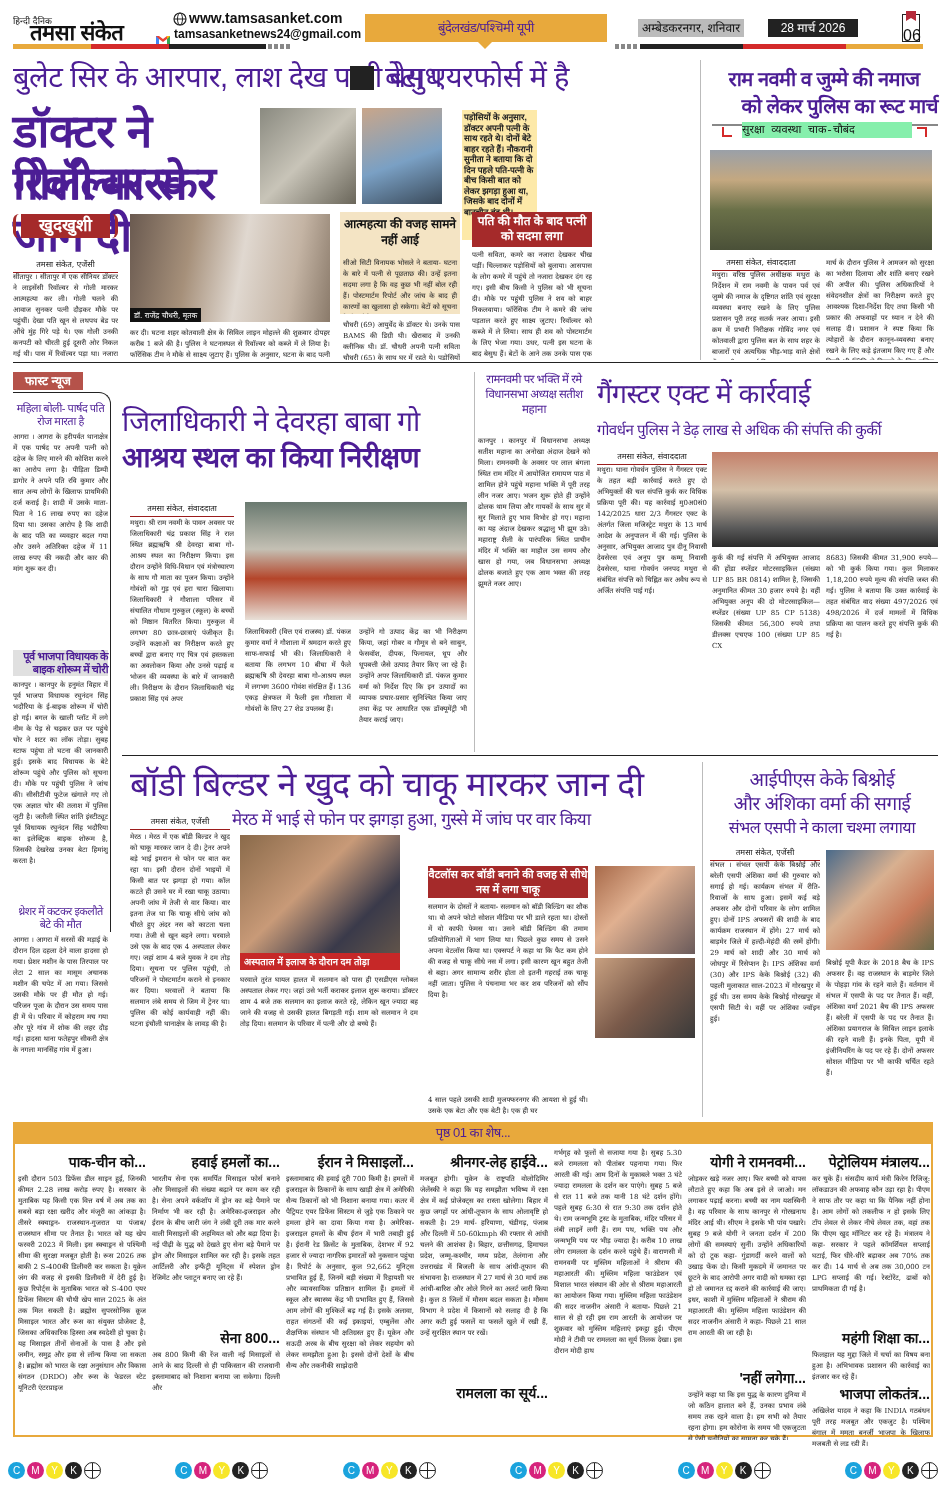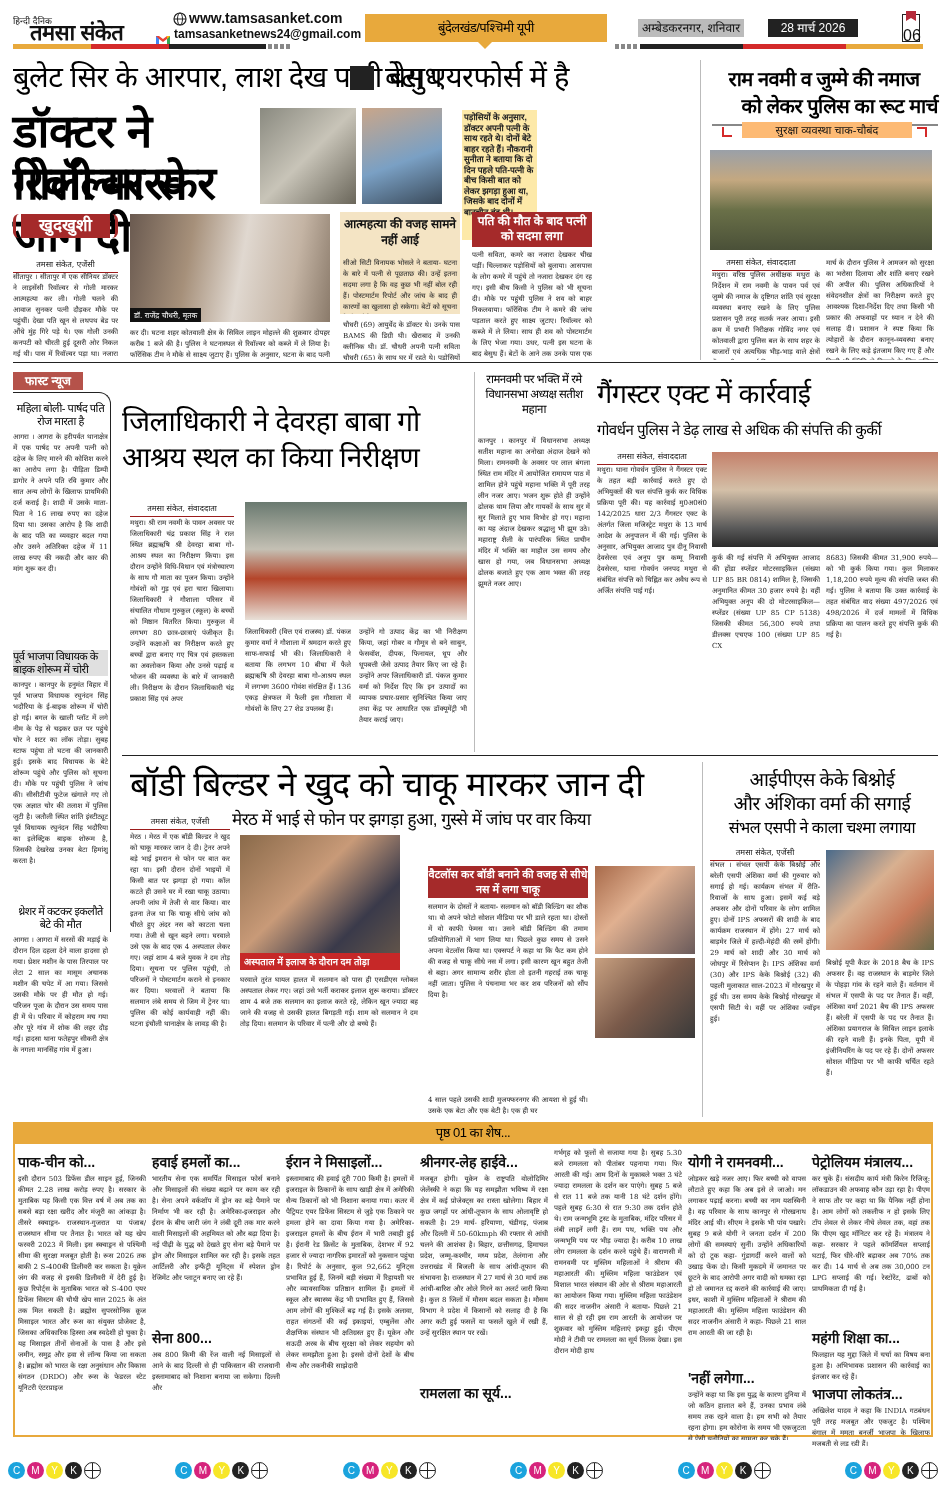--- a/index.html
+++ b/index.html
@@ -1,28 +1,28 @@
 <!DOCTYPE html>
 <html><head>
 <meta charset="utf-8">
 <style>
 *{box-sizing:border-box;margin:0;padding:0}
 body{width:945px;height:1488px;background:#fff;font-family:"DejaVu Sans",sans-serif;color:#111;position:relative;overflow:hidden}
 .abs{position:absolute}
 .cond{font-family:"Liberation Sans",sans-serif}
 .txt{font-size:7px;line-height:11px;color:#222;text-align:justify;overflow:hidden;font-family:"DejaVu Serif",serif}
-.hl{font-family:"Liberation Sans",sans-serif;font-weight:bold;color:#000000;letter-spacing:-0.5px}
+.hl{font-family:"Liberation Sans",sans-serif;font-weight:bold;color:#4c1d95;letter-spacing:-0.5px}
 .byline{font-size:8px;text-align:center;border-bottom:1.5px solid #9c1c1c;padding-bottom:3px;font-family:"DejaVu Serif",serif}
 .photo{background:linear-gradient(135deg,#7a6a5a,#b8a890 40%,#5a4a3a);overflow:hidden}
 .redbox{background:#a52a2a;color:#fff;text-align:center;font-weight:bold;font-family:"Liberation Sans",sans-serif}
 .tanbox{background:#f4e4c4;text-align:center;font-weight:bold;font-family:"Liberation Sans",sans-serif}
 .vline{background:#222;width:1px}
 .cmyk{display:flex;gap:2px;align-items:center}
 .cmyk span{width:17px;height:17px;border-radius:50%;color:#fff;font-size:10px;display:flex;align-items:center;justify-content:center;font-family:"Liberation Sans",sans-serif}
-.sub-h{font-family:"Liberation Sans",sans-serif;font-weight:bold;font-size:14px;text-align:left;margin:4px 0 3px}
+.sub-h{font-family:"Liberation Sans",sans-serif;font-weight:bold;font-size:14px;text-align:right;margin:4px 0 3px}
 </style>
 </head>
 <body>
 
 <div class="abs" style="left:0;top:0;width:945px;height:48px;">
   <div class="abs" style="left:13px;top:14px;font-size:9px;font-family:'DejaVu Serif',serif">हिन्दी दैनिक</div>
   <div class="abs hl" style="left:30px;top:22px;font-size:22px;line-height:22px;color:#111">तमसा संकेत</div>
   <div class="abs" style="left:155px;top:32px;width:16px;height:12px">
     <svg width="16" height="12" viewBox="0 0 16 12">
         <path d="M1 1 L1 11 L4 11 L4 4 L8 7 L12 4 L12 11 L15 11 L15 1 L12 1 L8 4 L4 1 Z" fill="#ea4335"></path>
@@ -88,39 +88,39 @@
 
 <div class="abs redbox" style="left:472px;top:212px;width:120px;height:35px;padding-top:2px;font-size:12px;line-height:15px">पति की मौत के बाद पत्नी को सदमा लगा</div>
 <div class="abs txt" style="left:472px;top:250px;width:120px;height:110px">पत्नी सविता, कमरे का नजारा देखकर चीख पड़ीं। चिल्लाकर पड़ोसियों को बुलाया। आसपास के लोग कमरे में पहुंचे तो नजारा देखकर दंग रह गए। इसी बीच किसी ने पुलिस को भी सूचना दी। मौके पर पहुंची पुलिस ने शव को बाहर निकलवाया। फॉरेंसिक टीम ने कमरे की जांच पड़ताल करते हुए साक्ष्य जुटाए। रिवॉल्वर को कब्जे में ले लिया। साथ ही शव को पोस्टमार्टम के लिए भेजा गया। उधर, पत्नी इस घटना के बाद बेसुध हैं। बेटों के आने तक उनके पास एक महिला सिपाही को तैनात किया गया है।</div>
 
 <div class="vline abs" style="left:700px;top:60px;height:300px;background:#bbb"></div>
 <div class="abs hl" style="left:710px;top:66px;width:228px;text-align:center;font-size:20px;line-height:27px">राम नवमी व जुम्मे की नमाज</div>
 <div class="abs hl" style="left:710px;top:93px;width:228px;text-align:right;font-size:20px;line-height:27px">को लेकर पुलिस का रूट मार्च</div>
 <div class="abs" style="left:712px;top:124px;width:226px;height:16px;border-top:2px solid #888"></div>
 <div class="abs" style="left:722px;top:127px;width:10px;height:10px;border-left:2px solid #d42a2a;border-bottom:2px solid #d42a2a"></div>
 <div class="abs" style="left:917px;top:127px;width:10px;height:10px;border-right:2px solid #d42a2a;border-top:2px solid #d42a2a"></div>
-<div class="abs" style="left:742px;top:122px;width:170px;text-align:center;background:#fdba74;font-size:11px;line-height:16px;font-family:Liberation Sans, sans-serif">सुरक्षा व्यवस्था चाक-चौबंद</div>
+<div class="abs" style="left:742px;top:122px;width:170px;text-align:left;background:#86efac;font-size:11px;line-height:16px;font-family:Liberation Mono, monospace">सुरक्षा व्यवस्था चाक-चौबंद</div>
 <div class="abs photo" style="left:710px;top:150px;width:222px;height:100px;background:linear-gradient(180deg,#9aa0a8 0%,#c4a880 30%,#6a7048 60%,#4a5038)"></div>
 <div class="abs byline" style="left:712px;top:256px;width:98px">तमसा संकेत, संवाददाता</div>
 <div class="abs txt" style="left:712px;top:270px;width:108px;height:90px">मथुरा। वरिष्ठ पुलिस अधीक्षक मथुरा के निर्देशन में राम नवमी के पावन पर्व एवं जुम्मे की नमाज के दृष्टिगत शांति एवं सुरक्षा व्यवस्था बनाए रखने के लिए पुलिस प्रशासन पूरी तरह सतर्क नजर आया। इसी क्रम में प्रभारी निरीक्षक गोविंद नगर एवं कोतवाली द्वारा पुलिस बल के साथ शहर के बाजारों एवं अत्यधिक भीड़-भाड़ वाले क्षेत्रों में प्रभावी रूट मार्च किया गया। रूट</div>
 <div class="abs txt" style="left:826px;top:258px;width:108px;height:102px">मार्च के दौरान पुलिस ने आमजन को सुरक्षा का भरोसा दिलाया और शांति बनाए रखने की अपील की। पुलिस अधिकारियों ने संवेदनशील क्षेत्रों का निरीक्षण करते हुए आवश्यक दिशा-निर्देश दिए तथा किसी भी प्रकार की अफवाहों पर ध्यान न देने की सलाह दी। प्रशासन ने स्पष्ट किया कि त्योहारों के दौरान कानून-व्यवस्था बनाए रखने के लिए कड़े इंतजाम किए गए हैं और किसी भी स्थिति से निपटने के लिए पुलिस पूरी तरह तैयार है।</div>
 
 <div class="abs" style="left:13px;top:362px;width:925px;height:1px;background:#222"></div>
 
 <div class="abs" style="left:13px;top:372px;width:70px;height:18px;background:#b5524a;color:#fff;font-size:12px;line-height:18px;text-align:center;font-weight:bold;font-family:'Liberation Sans',sans-serif">फास्ट न्यूज</div>
 <div class="abs" style="left:13px;top:392px;width:98px;height:540px;border-right:1.5px solid #222;border-top:1.5px solid #222;border-top-right-radius:12px"></div>
 <div class="abs hl" style="left:13px;top:402px;width:95px;text-align:center;font-size:11px;line-height:13px;font-weight:normal">महिला बोली- पार्षद पति रोज मारता है</div>
 <div class="abs txt" style="left:13px;top:432px;width:95px;height:210px">आगरा । आगरा के हरीपर्वत थानाक्षेत्र में एक पार्षद पर अपनी पत्नी को दहेज के लिए मारने की कोशिश करने का आरोप लगा है। पीड़िता डिम्पी डागोर ने अपने पति रवि कुमार और सात अन्य लोगों के खिलाफ प्राथमिकी दर्ज कराई है। शादी में उसके माता-पिता ने 16 लाख रुपए का दहेज दिया था। उसका आरोप है कि शादी के बाद पति का व्यवहार बदल गया और उसने अतिरिक्त दहेज में 11 लाख रुपए की नकदी और कार की मांग शुरू कर दी।</div>
-<div class="abs hl" style="left:13px;top:650px;width:95px;text-align:left;font-size:11px;line-height:13px;background:#e0e0e0;font-weight:normal">पूर्व भाजपा विधायक के बाइक शोरूम में चोरी</div>
+<div class="abs hl" style="left:13px;top:650px;width:95px;text-align:right;font-size:11px;line-height:13px;background:#e0e0e0;font-weight:bold">पूर्व भाजपा विधायक के बाइक शोरूम में चोरी</div>
 <div class="abs txt" style="left:13px;top:680px;width:95px;height:218px">कानपुर । कानपुर के हनुमंत विहार में पूर्व भाजपा विधायक रघुनंदन सिंह भदौरिया के ई-बाइक शोरूम में चोरी हो गई। बगल के खाली प्लॉट में लगे नीम के पेड़ से चढ़कर छत पर पहुंचे चोर ने शटर का लॉक तोड़ा। सुबह स्टाफ पहुंचा तो घटना की जानकारी हुई। इसके बाद विधायक के बेटे शोरूम पहुंचे और पुलिस को सूचना दी। मौके पर पहुंची पुलिस ने जांच की। सीसीटीवी फुटेज खंगाले गए तो एक अज्ञात चोर की तलाश में पुलिस जुटी है। जतौली स्थित शांति इंस्टीट्यूट पूर्व विधायक रघुनंदन सिंह भदौरिया का इलेक्ट्रिक बाइक शोरूम है, जिसकी देखरेख उनका बेटा हिमांशु करता है।</div>
 <div class="abs hl" style="left:13px;top:905px;width:95px;text-align:center;font-size:11px;line-height:13px;font-weight:normal">थ्रेशर में कटकर इकलौते बेटे की मौत</div>
 <div class="abs txt" style="left:13px;top:935px;width:95px;height:180px">आगरा । आगरा में सरसों की मड़ाई के दौरान दिल दहला देने वाला हादसा हो गया। थ्रेशर मशीन के पास तिरपाल पर लेटा 2 साल का मासूम अचानक मशीन की चपेट में आ गया। जिससे उसकी मौके पर ही मौत हो गई। परिजन पूजा के दौरान उस समय पास ही में थे। परिवार में कोहराम मच गया और पूरे गांव में शोक की लहर दौड़ गई। हादसा थाना फतेहपुर सीकरी क्षेत्र के नगला मानसिंह गांव में हुआ।</div>
 
 <div class="abs hl" style="left:122px;top:406px;width:350px;font-size:28px;line-height:32px;font-weight:normal">जिलाधिकारी ने देवरहा बाबा गो</div>
-<div class="abs hl" style="left:122px;top:440px;width:350px;font-size:28px;line-height:36px;font-weight:normal">आश्रय स्थल का किया निरीक्षण</div>
+<div class="abs hl" style="left:122px;top:440px;width:350px;font-size:28px;line-height:36px;font-weight:bold">आश्रय स्थल का किया निरीक्षण</div>
 <div class="abs byline" style="left:130px;top:502px;width:104px">तमसा संकेत, संवाददाता</div>
 <div class="abs txt" style="left:130px;top:518px;width:104px;height:227px">मथुरा। श्री राम नवमी के पावन अवसर पर जिलाधिकारी चंद्र प्रकाश सिंह ने राल स्थित ब्रह्मऋषि श्री देवरहा बाबा गो-आश्रय स्थल का निरीक्षण किया। इस दौरान उन्होंने विधि-विधान एवं मंत्रोच्चारण के साथ गौ माता का पूजन किया। उन्होंने गोवंशों को गुड़ एवं हरा चारा खिलाया। जिलाधिकारी ने गौशाला परिसर में संचालित गौधाम गुरुकुल (स्कूल) के बच्चों को मिष्ठान वितरित किया। गुरुकुल में लगभग 80 छात्र-छात्राएं पंजीकृत हैं। उन्होंने कक्षाओं का निरीक्षण करते हुए बच्चों द्वारा बनाए गए चित्र एवं हस्तकला का अवलोकन किया और उनसे पढ़ाई व भोजन की व्यवस्था के बारे में जानकारी ली। निरीक्षण के दौरान जिलाधिकारी चंद्र प्रकाश सिंह एवं अपर</div>
 <div class="abs photo" style="left:245px;top:502px;width:222px;height:118px;background:linear-gradient(180deg,#6a7a70 0%,#c4c0b4 40%,#b4452a 65%,#e8e0d8)"></div>
 <div class="abs txt" style="left:245px;top:627px;width:106px;height:118px">जिलाधिकारी (वित्त एवं राजस्व) डॉ. पंकज कुमार वर्मा ने गौशाला में श्रमदान करते हुए साफ-सफाई भी की। जिलाधिकारी ने बताया कि लगभग 10 बीघा में फैले ब्रह्मऋषि श्री देवरहा बाबा गो-आश्रय स्थल में लगभग 3600 गोवंश संरक्षित हैं। 136 एकड़ क्षेत्रफल में फैली इस गौशाला में गोवंशों के लिए 27 शेड उपलब्ध हैं।</div>
 <div class="abs txt" style="left:359px;top:627px;width:108px;height:118px">उन्होंने गो उत्पाद केंद्र का भी निरीक्षण किया, जहां गोबर व गौमूत्र से बने साबुन, फेसवॉश, दीपक, फिनायल, धूप और धूपबत्ती जैसे उत्पाद तैयार किए जा रहे हैं। उन्होंने अपर जिलाधिकारी डॉ. पंकज कुमार वर्मा को निर्देश दिए कि इन उत्पादों का व्यापक प्रचार-प्रसार सुनिश्चित किया जाए तथा केंद्र पर आधारित एक डॉक्यूमेंट्री भी तैयार कराई जाए।</div>
 
 <div class="vline abs" style="left:474px;top:372px;height:380px;background:#bbb"></div>
 <div class="abs hl" style="left:478px;top:372px;width:112px;text-align:center;font-size:11.5px;line-height:15px;font-weight:normal">रामनवमी पर भक्ति में रमे विधानसभा अध्यक्ष सतीश महाना</div>
 <div class="abs txt" style="left:478px;top:436px;width:112px;height:310px">कानपुर । कानपुर में विधानसभा अध्यक्ष सतीश महाना का अनोखा अंदाज देखने को मिला। रामनवमी के अवसर पर लाल बंगला स्थित राम मंदिर में आयोजित रामायण पाठ में शामिल होने पहुंचे महाना भक्ति में पूरी तरह लीन नजर आए। भजन शुरू होते ही उन्होंने ढोलक थाम लिया और गायकों के साथ सुर में सुर मिलाते हुए भाव विभोर हो गए। महाना का यह अंदाज देखकर श्रद्धालु भी झूम उठे। महाराष्ट्र शैली के पारंपरिक स्थित प्राचीन मंदिर में भक्ति का माहौल उस समय और खास हो गया, जब विधानसभा अध्यक्ष ढोलक बजाते हुए एक आम भक्त की तरह झूमते नजर आए।</div>
 

